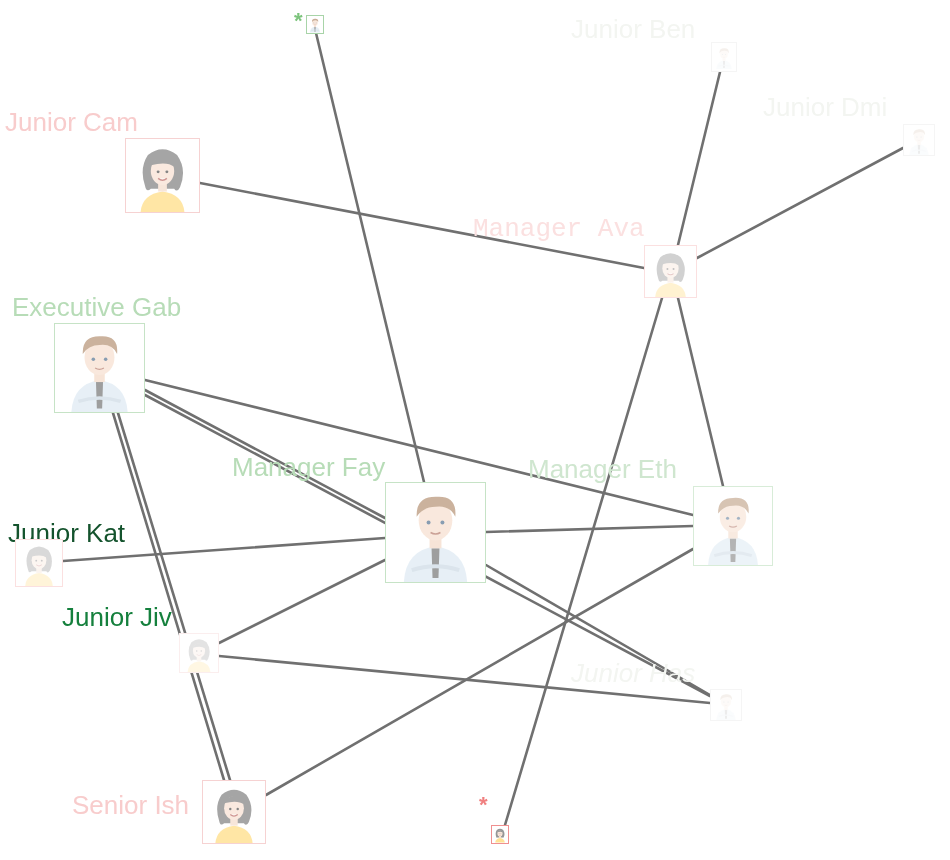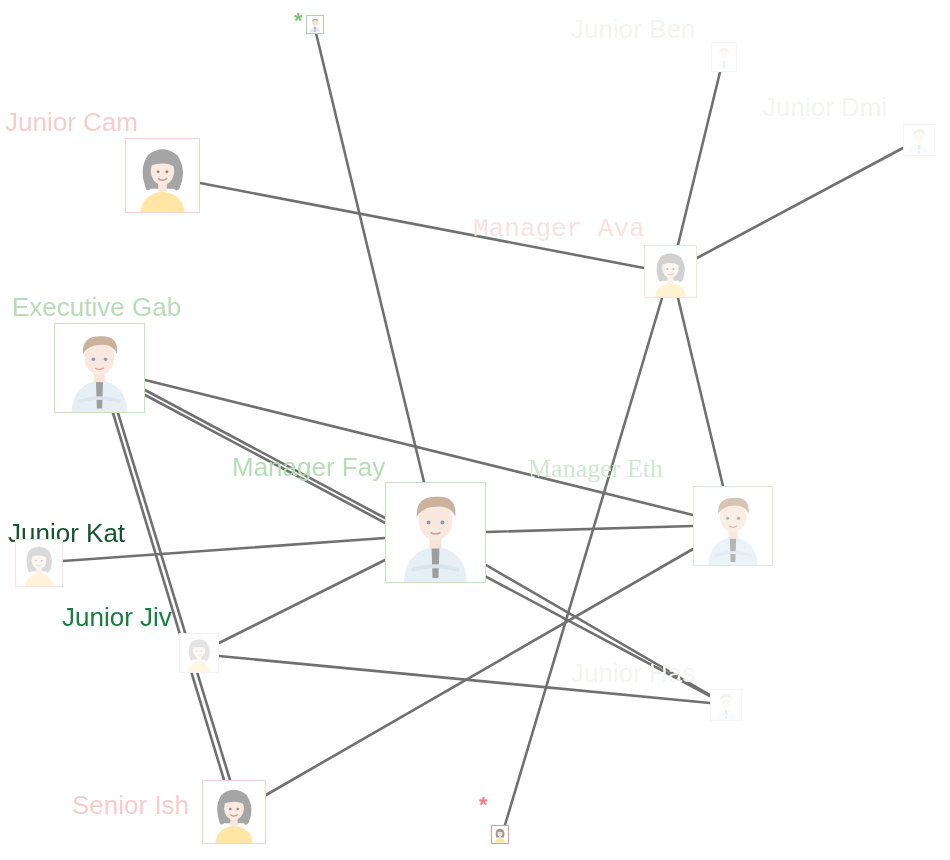--- a/index.html
+++ b/index.html
@@ -176,21 +176,21 @@
             <rect x="44" y="52" width="12" height="14" fill="#f3d6c2"></rect>
             <ellipse cx="50" cy="38" rx="17" ry="20" fill="#f6ddcb"></ellipse>
             <path d="M31 34 Q30 14 50 14 Q72 12 70 34 Q64 22 50 24 Q38 24 31 34 Z" fill="#b08a6a"></path>
             <circle cx="43" cy="40" r="2" fill="#4a6a8a"></circle>
             <circle cx="57" cy="40" r="2" fill="#4a6a8a"></circle>
             <path d="M45 50 Q50 53 55 50" stroke="#b07060" stroke-width="1.5" fill="none"></path>
             <path d="M26 88 Q50 80 74 88" stroke="#c8d6e2" stroke-width="4" fill="none"></path>
           </svg>
         </div>
       </div>
-      <div class="node-label" style="left: 528px; top: 456px; color: rgb(207, 230, 207); font-family: Liberation Serif, serif;">Manager Eth</div>
+      <div class="node-label" style="left: 528px; top: 456px; color: rgb(207, 230, 207);">Manager Eth</div>
       <div class="node-box" style="left: 693px; top: 486px; width: 80px; height: 80px; border-color: rgb(216, 236, 216);">
         <div style="width: 100%; height: 100%; opacity: 0.5;">
           <svg viewBox="0 0 100 100" xmlns="http://www.w3.org/2000/svg">
             <path d="M18 100 Q20 68 50 64 Q80 68 82 100 Z" fill="#dbe8f2"></path>
             <path d="M46 66 L54 66 L53 96 L47 96 Z" fill="#6b6b6b"></path>
             <rect x="44" y="52" width="12" height="14" fill="#f3d6c2"></rect>
             <ellipse cx="50" cy="38" rx="17" ry="20" fill="#f6ddcb"></ellipse>
             <path d="M31 34 Q30 14 50 14 Q72 12 70 34 Q64 22 50 24 Q38 24 31 34 Z" fill="#b08a6a"></path>
             <circle cx="43" cy="40" r="2" fill="#4a6a8a"></circle>
             <circle cx="57" cy="40" r="2" fill="#4a6a8a"></circle>
@@ -222,21 +222,21 @@
             <path d="M20 100 Q22 76 50 72 Q78 76 80 100 Z" fill="#ffd66b"></path>
             <rect x="44" y="58" width="12" height="14" fill="#f3d6c2"></rect>
             <ellipse cx="50" cy="44" rx="16" ry="19" fill="#f7dccb"></ellipse>
             <path d="M34 36 Q40 22 56 24 Q66 28 66 38 Q56 30 34 36 Z" fill="#6b6b6b"></path>
             <circle cx="44" cy="45" r="2" fill="#333"></circle>
             <circle cx="56" cy="45" r="2" fill="#333"></circle>
             <path d="M44 54 Q50 59 56 54" stroke="#b0504a" stroke-width="2" fill="#fff"></path>
           </svg>
         </div>
       </div>
-      <div class="node-label" style="left: 571px; top: 660px; color: rgb(243, 245, 241);">Junior Has</div>
+      <div class="node-label" style="left: 571px; top: 660px; color: rgb(243, 245, 241); font-style: italic;">Junior Has</div>
       <div class="node-box" style="left: 710px; top: 689px; width: 32px; height: 32px; border-color: rgb(245, 245, 245);">
         <div style="width: 100%; height: 100%; opacity: 0.12;">
           <svg viewBox="0 0 100 100" xmlns="http://www.w3.org/2000/svg">
             <path d="M18 100 Q20 68 50 64 Q80 68 82 100 Z" fill="#dbe8f2"></path>
             <path d="M46 66 L54 66 L53 96 L47 96 Z" fill="#6b6b6b"></path>
             <rect x="44" y="52" width="12" height="14" fill="#f3d6c2"></rect>
             <ellipse cx="50" cy="38" rx="17" ry="20" fill="#f6ddcb"></ellipse>
             <path d="M31 34 Q30 14 50 14 Q72 12 70 34 Q64 22 50 24 Q38 24 31 34 Z" fill="#b08a6a"></path>
             <circle cx="43" cy="40" r="2" fill="#4a6a8a"></circle>
             <circle cx="57" cy="40" r="2" fill="#4a6a8a"></circle>

